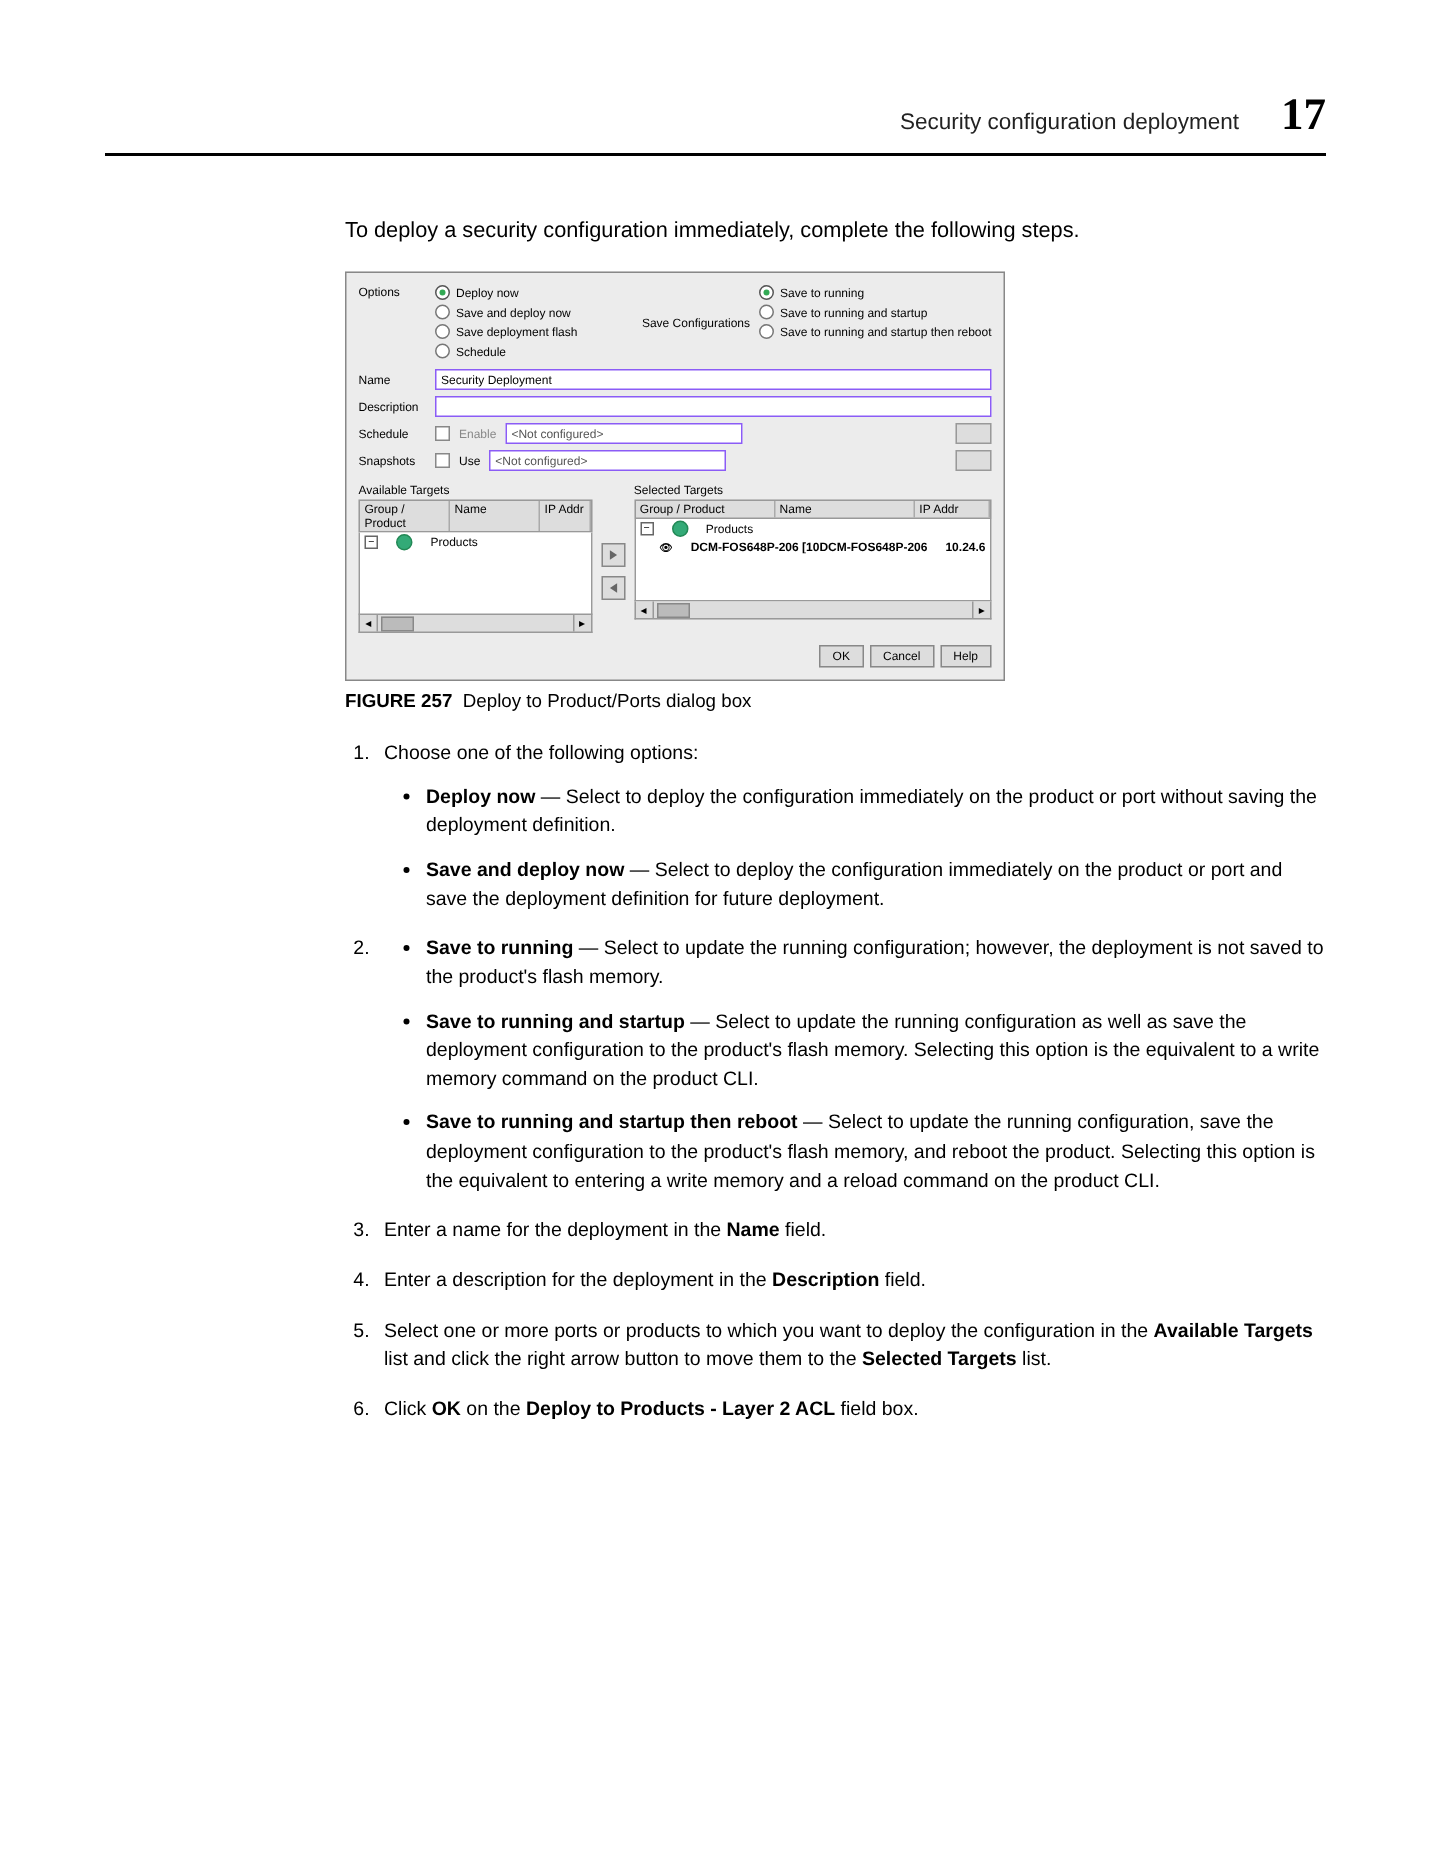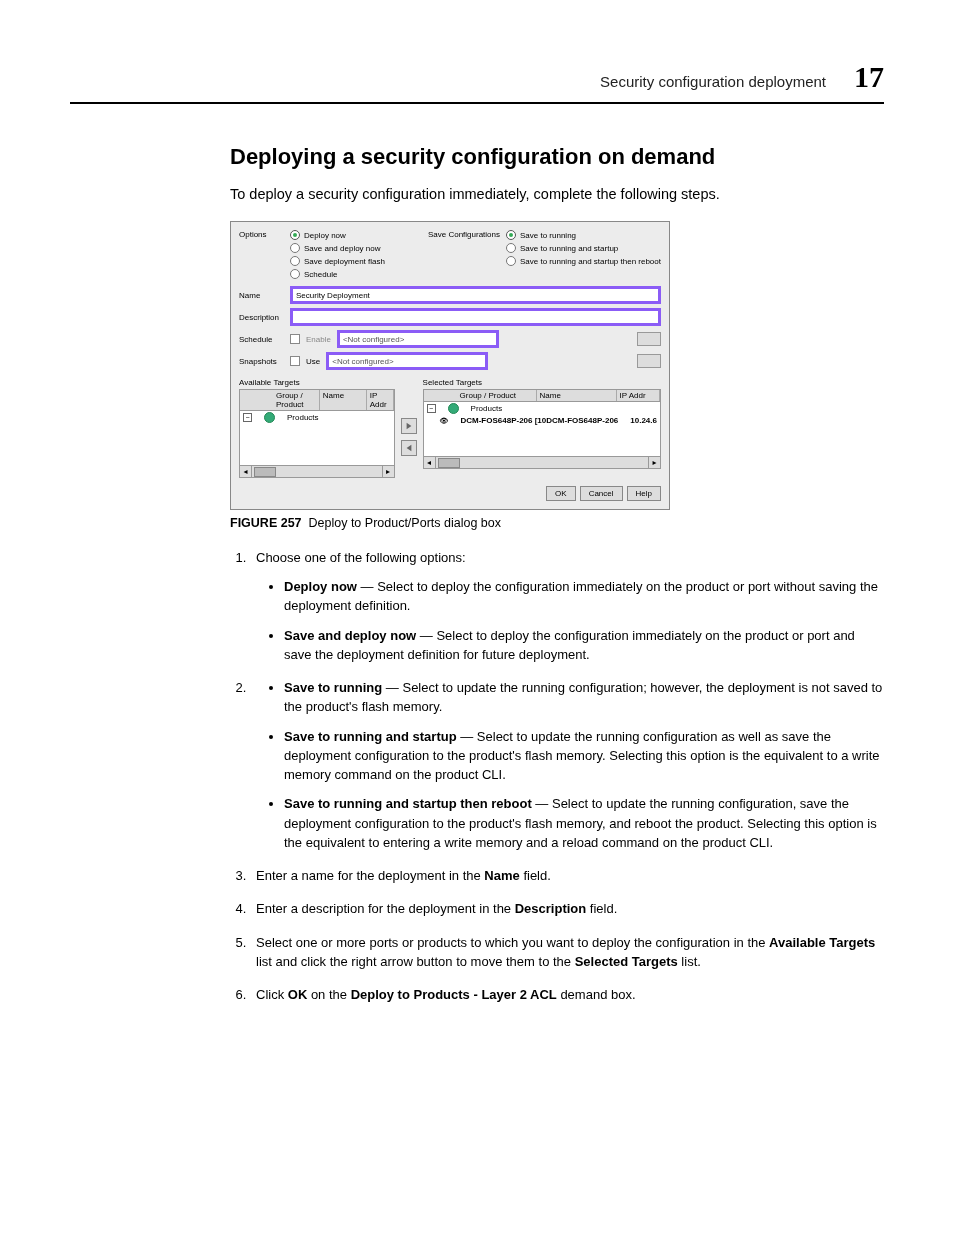--- a/index.html
+++ b/index.html
@@ -79,35 +79,35 @@
     width: 8px; height: 8px; border: 1px solid #555; border-radius: 50%; background:#fff; display:inline-flex; align-items:center; justify-content:center;
   }
   .radio.sel::after {
     content:""; width:4px; height:4px; background:#3a5; border-radius:50%;
   }
   .radio.unsel { border-color:#777;}
   .fb-row {
     display:flex; align-items:center; gap:6px; margin-top:4px;
   }
   .fb-input {
-    background:#fff; border:3px solid #8b5cf6; height:12px; font-size:8px; padding:0 3px; display:flex; align-items:center;
+    background:#fff; border:1px solid #8b5cf6; height:12px; font-size:8px; padding:0 3px; display:flex; align-items:center;
   }
   .fb-checkbox {
     width:8px; height:8px; border:1px solid #888; background:#fff;
   }
   .fb-btn-sm {
     background:#ddd; border:1px solid #999; padding:0 2px; height:12px; font-size:8px; display:flex; align-items:center;
   }
   .targets {
     display:flex; gap:6px; margin-top:8px;
   }
   .tgt-panel { flex:1; }
   .tgt-title { font-size:8px; margin-bottom:2px;}
   .tgt-head {
-    display:flex; background:#ddd; border:1px solid #999; font-size:8px;padding-left:33px;
+    display:flex; background:#ddd; border:1px solid #999; font-size:8px;
   }
   .tgt-head > div { padding:1px 3px; border-right:1px solid #aaa;}
   .tgt-body {
     background:#fff; border:1px solid #999; border-top:none; height:54px; font-size:8px; overflow:hidden;
   }
   .tgt-row { padding:1px 3px; display:flex; align-items:center; gap:12px;}
   .tgt-tree-icon { width:7px; height:7px; border:1px solid #666; font-size:7px; line-height:7px; text-align:center; background:#fff;}
   .globe-icon { width:9px; height:9px; background:#3a7; border-radius:50%; border:1px solid #285;}
   .mid-arrows {
     display:flex; flex-direction:column; justify-content:center; gap:6px; padding-top:18px;
@@ -157,21 +157,20 @@
 <body>
 
 <div class="page">
   <div class="header-row">
     <span class="header-text">Security configuration deployment</span>
     <span class="header-num">17</span>
   </div>
   <hr class="hr">
 
   <div class="content">
-    <h2>Deploying a security configuration on demand</h2>
     <p class="lead">To deploy a security configuration immediately, complete the following steps.</p>
 
     <div class="figure-box">
       <div class="fb-top">
 
         <div style="display:flex; gap:6px;">
           <div class="fb-col-label">Options</div>
           <div class="fb-radio-stack">
             <div>
                 <span class="radio sel"></span>
@@ -186,21 +185,21 @@
                 <span>Save deployment flash</span>
               </div>
             <div>
                 <span class="radio unsel"></span>
                 <span>Schedule</span>
               </div>
           </div>
         </div>
 
         <div style="display:flex; gap:6px; margin-left:auto;">
-          <div style="font-size:8px;">Save Configurations</div>
+          <div style="font-size:8px;margin-top:21px;">Save Configurations</div>
           <div class="fb-radio-stack">
             <div>
                 <span class="radio sel"></span>
                 <span>Save to running</span>
               </div>
             <div>
                 <span class="radio unsel"></span>
                 <span>Save to running and startup</span>
               </div>
             <div>
@@ -329,17 +328,17 @@
       <li>
         <span>Enter a name for the deployment in the </span><span class="b">Name</span><span> field.</span>
       </li>
       <li>
         <span>Enter a description for the deployment in the </span><span class="b">Description</span><span> field.</span>
       </li>
       <li>
         <span>Select one or more ports or products to which you want to deploy the configuration in the </span><span class="b">Available Targets</span><span> list and click the right arrow button to move them to the </span><span class="b">Selected Targets</span><span> list.</span>
       </li>
       <li>
-        <span>Click </span><span class="b">OK</span><span> on the </span><span class="b">Deploy to Products - Layer 2 ACL</span><span> demand box.</span>
+        <span>Click </span><span class="b">OK</span><span> on the </span><span class="b">Deploy to Products - Layer 2 ACL</span><span> field box.</span>
       </li>
     </ol>
   </div>
 </div>
 
 </body></html>

